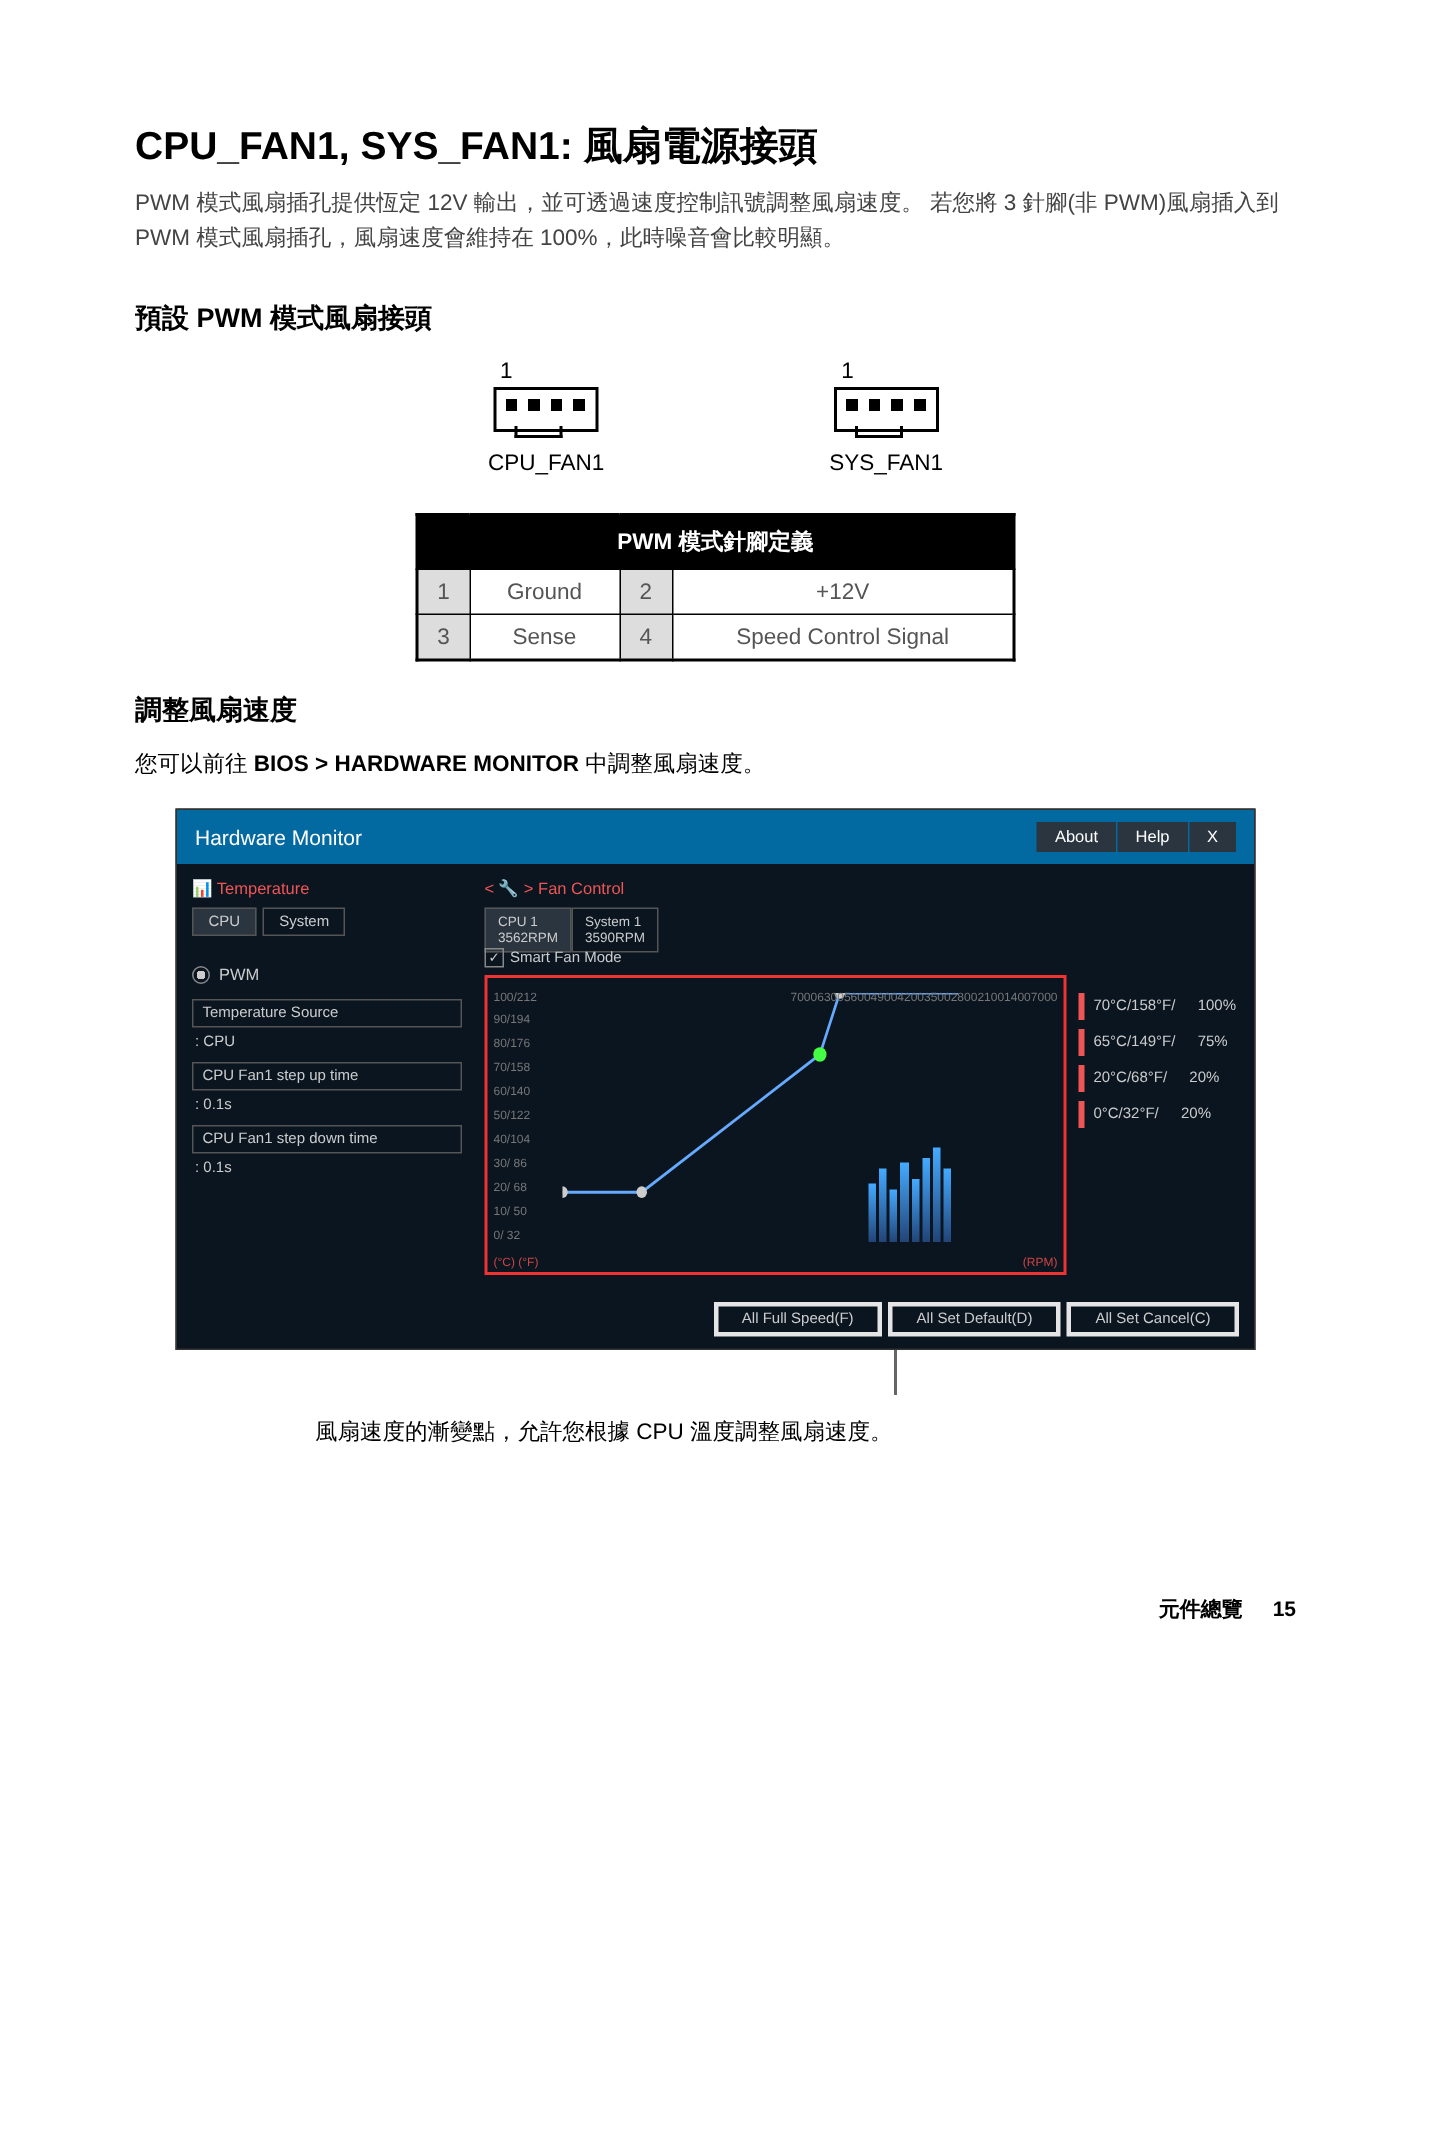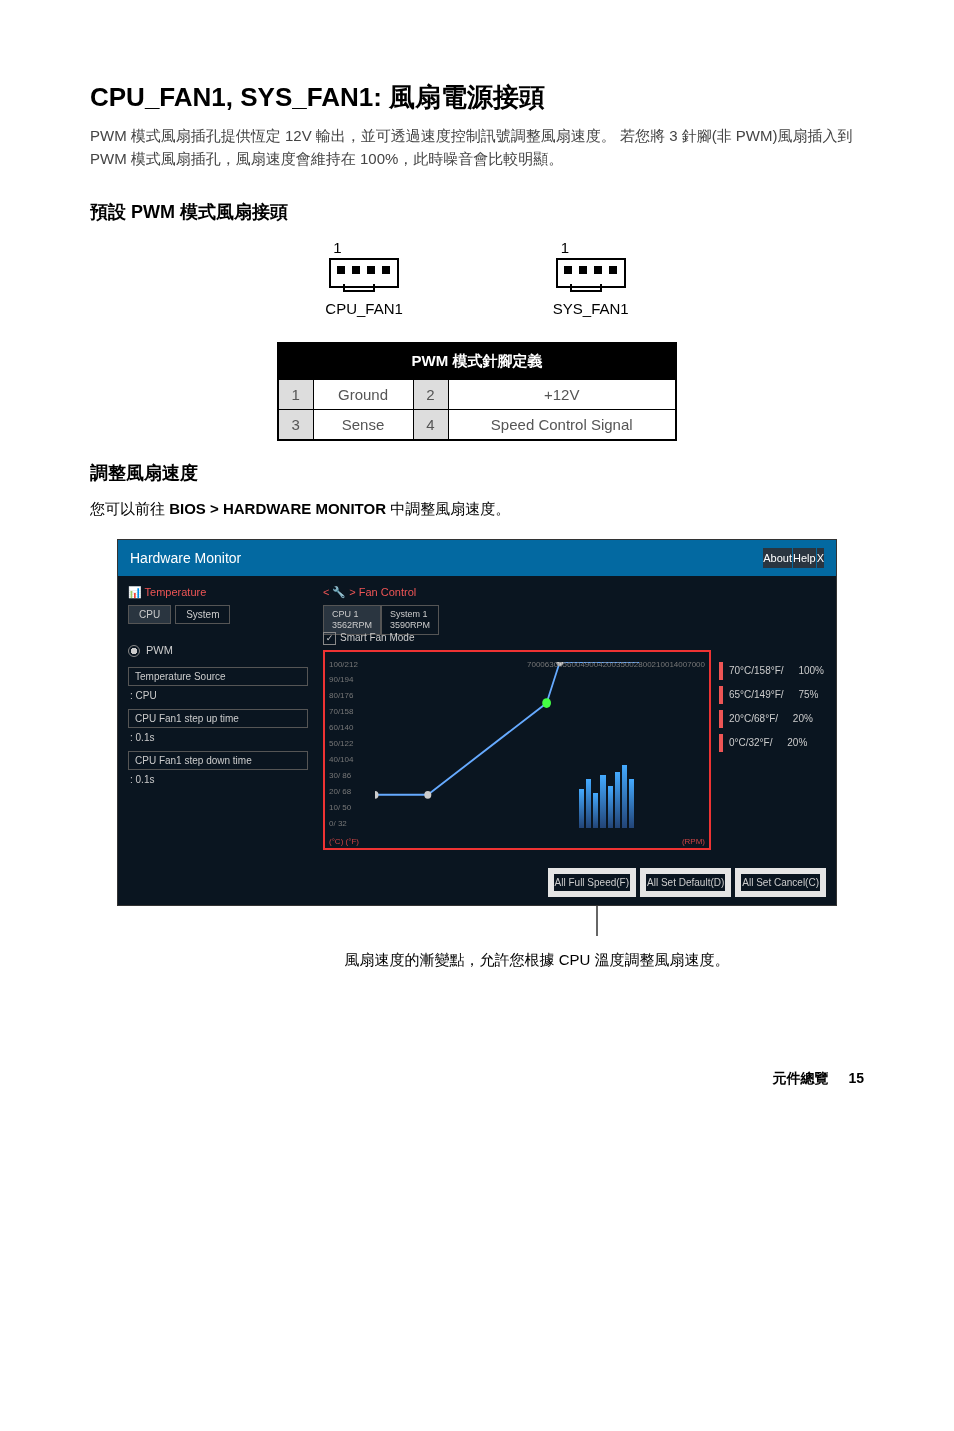--- a/index.html
+++ b/index.html
@@ -17,21 +17,21 @@
 .pintable{margin:0 auto;border:2px solid #000;border-collapse:collapse;width:400px}
 .pintable th{background:#000;color:#fff;padding:8px;font-size:15px;font-weight:700}
 .pintable td{border:1px solid #000;padding:6px 12px;font-size:15px;text-align:center;color:#555}
 .pintable td:nth-child(1),.pintable td:nth-child(3){background:#ddd;width:35px}
 .pintable td:nth-child(2){width:100px}
 .biospath{font-size:15px;margin-bottom:20px}
 .biospath strong{font-weight:900}
 .screenshot{width:720px;margin:0 auto;background:#0a1520;border:1px solid #333;font-size:10px;color:#ccc}
 .ss-title{background:#0369a1;padding:8px 12px;display:flex;justify-content:space-between;align-items:center;color:#fff;font-size:14px}
 .ss-btns{display:flex;gap:1px}
-.ss-btn{background:#2a3540;padding:4px 0;font-size:11px}
+.ss-btn{background:#2a3540;padding:4px 12px;font-size:11px}
 .ss-body{display:flex;padding:10px;gap:15px}
 .ss-left{width:180px}
 .ss-templabel{color:#e55;font-size:11px;margin-bottom:6px}
 .ss-tabs{display:flex;gap:4px;margin-bottom:20px}
 .ss-tab{border:1px solid #555;padding:3px 10px;font-size:10px}
 .ss-tab.active{background:#2a3540}
 .ss-radio{margin:10px 0;font-size:11px}
 .ss-radio::before{content:"";display:inline-block;width:10px;height:10px;border:1px solid #888;border-radius:50%;margin-right:6px;vertical-align:middle;background:radial-gradient(circle,#ccc 0 3px,transparent 3px)}
 .ss-field{border:1px solid #555;padding:3px 6px;margin:4px 0;font-size:10px}
 .ss-val{font-size:10px;margin:3px 0 8px 2px}
@@ -48,23 +48,23 @@
 .ss-curve svg{width:100%;height:100%}
 .ss-bars{position:absolute;right:75px;bottom:20px;width:55px;height:70px;display:flex;align-items:flex-end;gap:2px}
 .ss-bar{flex:1;background:linear-gradient(#4af,#247)}
 .ss-ryaxis{position:absolute;right:4px;top:8px;bottom:20px;display:flex;flex-direction:row;justify-content:space-between;font-size:8px;color:#777;text-align:right}
 .ss-xlabel{position:absolute;bottom:2px;left:4px;font-size:8px;color:#c44}
 .ss-rxlabel{position:absolute;bottom:2px;right:4px;font-size:8px;color:#c44}
 .ss-legend{position:absolute;right:-115px;top:10px;font-size:10px}
 .ss-legrow{display:flex;align-items:center;gap:6px;margin-bottom:6px}
 .ss-legbar{width:4px;height:18px;background:#e55}
 .ss-actions{display:flex;justify-content:flex-end;gap:4px;padding:0 10px 8px}
-.ss-action{border:6px solid #e5e5e5;padding:3px 1px;font-size:10px}
+.ss-action{border:3px solid #e5e5e5;padding:3px 16px;font-size:10px}
 .ss-pointer{width:2px;height:30px;background:#666;margin:0 auto;position:relative;left:120px}
-.caption{text-align:center;font-size:15px;margin-top:15px;padding-left:120px}
+.caption{text-align:left;font-size:15px;margin-top:15px;padding-left:120px}
 .footer{display:flex;justify-content:flex-end;gap:20px;margin-top:100px;font-size:14px}
 .footer-title{font-weight:900}
 .footer-page{font-weight:900}
 </style>
 </head>
 <body>
 
 <h1>CPU_FAN1, SYS_FAN1: 風扇電源接頭</h1>
 <p class="desc">PWM 模式風扇插孔提供恆定 12V 輸出，並可透過速度控制訊號調整風扇速度。 若您將 3 針腳(非 PWM)風扇插入到 PWM 模式風扇插孔，風扇速度會維持在 100%，此時噪音會比較明顯。</p>
 

